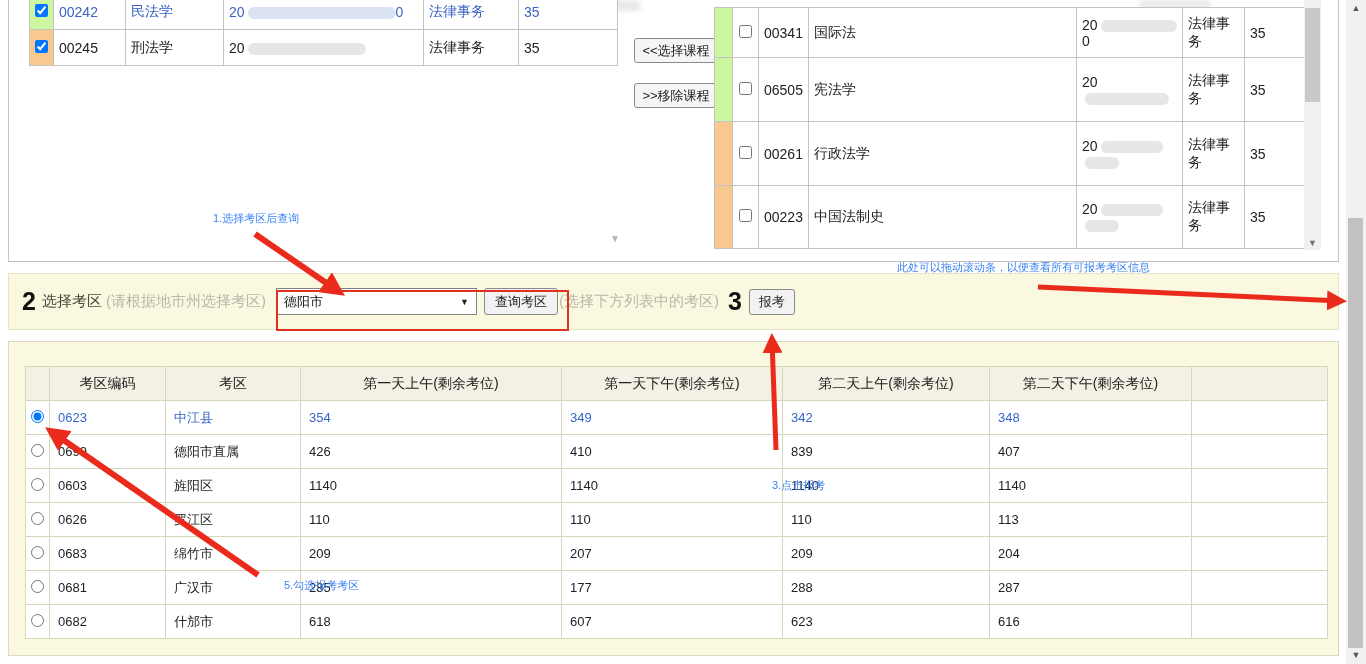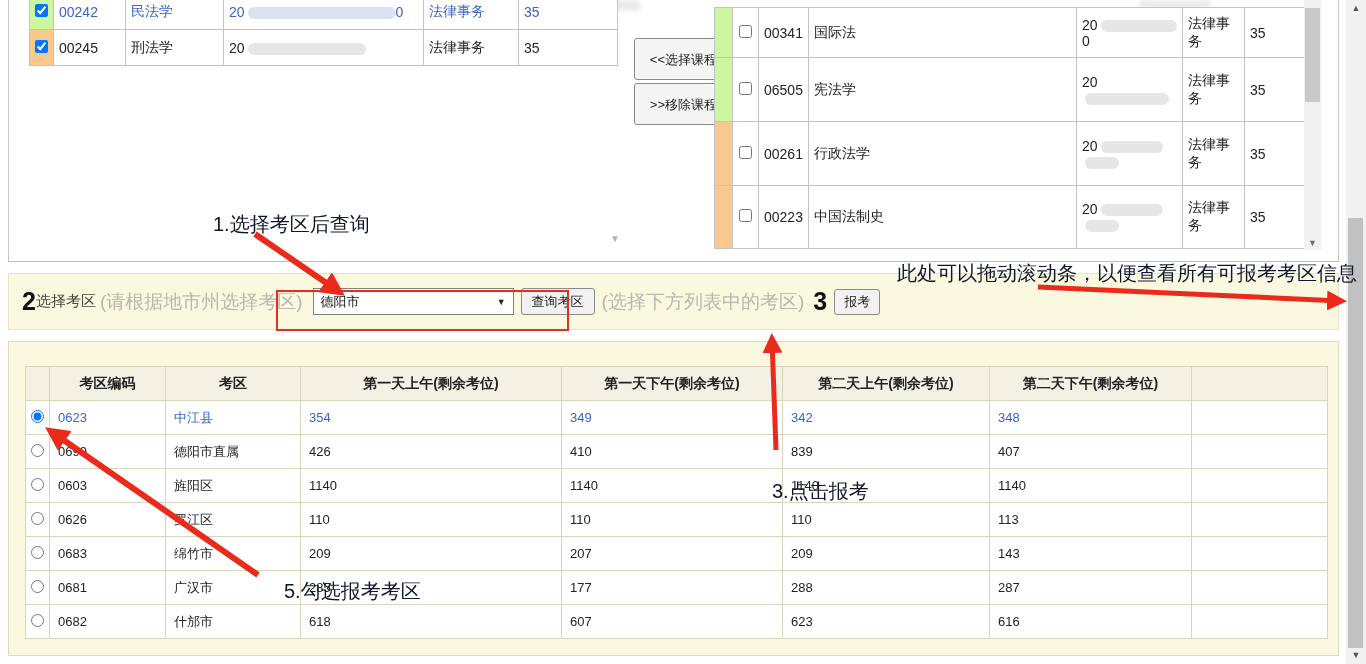--- a/index.html
+++ b/index.html
@@ -21,65 +21,65 @@
   #left-table tr.hl td { color:#3b63c4; }
   td.cbcell { text-align:center; padding:0; }
   td.band { padding:0; }
   .green { background:#cdf6a1 !important; }
   .orange { background:#f8c88e !important; }
   .redact { display:inline-block; height:12px; border-radius:6px; background:#e6e6e6; vertical-align:middle; }
   .redact.blue { background:#dbe3f2; }
   #right-table { position:absolute; left:705px; top:7px; }
   #right-table td { font-size:14px; }
 
-  .midbtn { position:absolute; left:625px; width:84px; height:42px; background:#f5f5f5;
-    border:1px solid #8a8a8a; border-radius:3px; font-size:13px; color:#222; text-align:right;
+  .midbtn { position:absolute; left:625px; width:84px; height:25px; background:#f5f5f5;
+    border:1px solid #8a8a8a; border-radius:3px; font-size:13px; color:#222; text-align:center;
     line-height:23px; cursor:pointer; font-family:inherit; }
 
   
   #inner-sb { position:absolute; left:1295px; top:0; width:17px; height:250px; background:#f1f1f1; }
   #inner-sb .thumb { position:absolute; left:1px; right:1px; top:8px; height:94px; background:#c9c9c9; }
   #inner-sb .down { position:absolute; left:0; right:0; bottom:2px; text-align:center; font-size:9px; color:#6f6f6f; }
   #left-sb-down { position:absolute; left:601px; top:233px; font-size:10px; color:#b3b3b3; }
 
   
   #region-bar { position:absolute; left:8px; top:273px; width:1331px; height:57px;
     background:#fbf8e0; border:1px solid #e7e3c8; display:flex; align-items:center; padding-left:13px; }
   .stepnum { font-size:25px; font-weight:bold; color:#111; }
-  .bar-label { font-size:15px; color:#4a4a3e; }
-  .bar-hint { font-size:19px; color:#b8b8ac; margin-left:4px; }
+  .bar-label { font-size:15px; color:#4a4a3e; margin-left:6px; }
+  .bar-hint { font-size:15px; color:#b8b8ac; margin-left:4px; }
   #region-select { margin-left:10px; width:201px; height:27px; background:#fff;
     border:1px solid #828282; display:flex; align-items:center; padding:0 7px; cursor:pointer; }
   #region-select .val { flex:1; font-size:13px; color:#111; }
   #region-select .arr { font-size:9px; color:#222; }
   .formbtn { height:27px; padding:0 10px; background:#f2f2f2; border:1px solid #8a8a8a;
     border-radius:3px; font-size:13px; color:#222; margin-left:7px; cursor:pointer; font-family:inherit; }
   #apply-btn { height:26px; padding:0 9px; }
   #red-box { position:absolute; left:276px; top:290px; width:293px; height:41px;
     border:2px solid #e0301f; pointer-events:none; }
 
   
   #bottom-panel { position:absolute; left:8px; top:341px; width:1331px; height:315px;
     background:#fbf8e0; border:1px solid #ded9c0; }
   #district-table { position:absolute; left:16px; top:24px; border-collapse:collapse; table-layout:fixed; }
   #district-table td, #district-table th { border:1px solid #d9d5bb; height:34px;
     background:#fff; padding:0 0 0 8px; text-align:left; font-size:13px; color:#222; }
-  #district-table th { background:#f3f1e3; text-align:center; font-weight:bold; font-size:14px; padding:0;margin-top:28px; }
+  #district-table th { background:#f3f1e3; text-align:center; font-weight:normal; font-size:14px; padding:0;margin-top:28px; }
   #district-table td.rcell { padding:0; text-align:center; }
   #district-table tr.sel td { color:#3865c8; }
 
   
   #page-sb { position:absolute; right:0; top:0; width:20px; height:664px; background:#f1f1f1; }
   #page-sb .btn { position:absolute; left:0; width:20px; height:17px; text-align:center;
     font-size:9px; color:#555; line-height:17px; }
   #page-sb .up { top:0; } #page-sb .dn { bottom:0; }
   #page-sb .thumb { position:absolute; left:2px; width:15px; top:218px; height:430px; background:#c1c1c1; }
 
   
-  .anno { position:absolute; color:#0f172a; font-size:20px; white-space:nowrap; z-index:30; }
+  .anno { position:absolute; color:#3b82f6; font-size:11px; white-space:nowrap; z-index:30; }
   #arrow-overlay { position:absolute; left:0; top:0; width:1366px; height:664px;
     pointer-events:none; z-index:29; }
 </style>
 </head>
 <body>
 
 <div id="page">
 
   <div id="top-panel">
     <div class="smudge" style="left:167px;top:0;width:78px;height:9px;"></div>
@@ -177,21 +177,21 @@
 
   <div id="region-bar">
     <span class="stepnum">2</span>
     <span class="bar-label">选择考区</span>
     <span class="bar-hint">(请根据地市州选择考区)</span>
     <div id="region-select">
       <span class="val">德阳市</span>
       <span class="arr">▼</span>
     </div>
     <button class="formbtn">查询考区</button>
-    <span class="bar-hint" style="margin-left:7px;">(选择下方列表中的考区)</span>
+    <span class="bar-hint" style="margin-left:1px;">(选择下方列表中的考区)</span>
     <span class="stepnum" style="margin-left:9px;">3</span>
     <button class="formbtn" id="apply-btn">报考</button>
   </div>
   <div id="red-box"></div>
 
   <div id="bottom-panel">
     <table id="district-table">
       <colgroup>
           <col style="width:24px">
           <col style="width:116px">
@@ -255,21 +255,21 @@
             <td>113</td>
             <td></td>
           </tr>
           <tr class="">
             <td class="rcell"><input type="radio" name="district" style=""></td>
             <td>0683</td>
             <td>绵竹市</td>
             <td>209</td>
             <td>207</td>
             <td>209</td>
-            <td>143</td>
+            <td>204</td>
             <td></td>
           </tr>
           <tr class="">
             <td class="rcell"><input type="radio" name="district" style=""></td>
             <td>0681</td>
             <td>广汉市</td>
             <td>285</td>
             <td>177</td>
             <td>288</td>
             <td>287</td>

